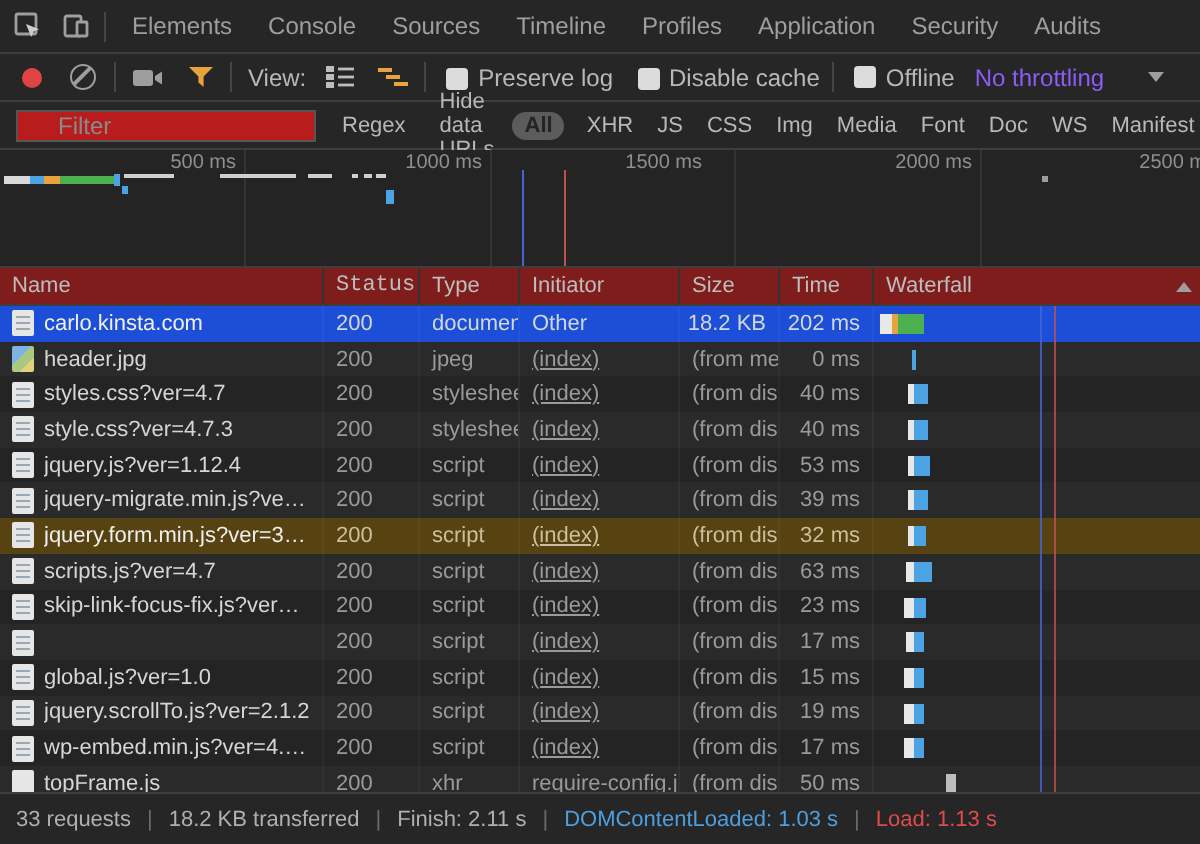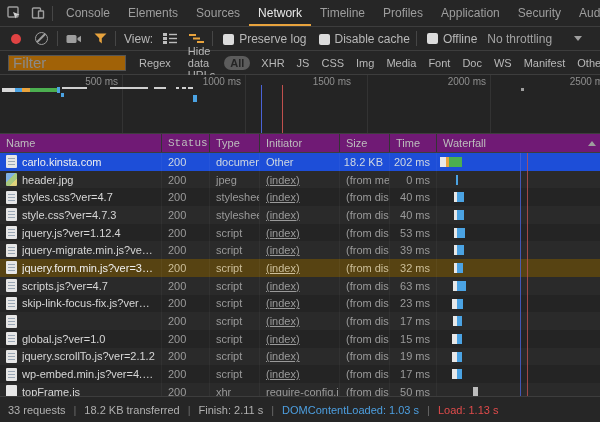--- a/index.html
+++ b/index.html
@@ -18,39 +18,39 @@
   .toolbar{height:23px;min-height:23px;display:flex;align-items:center;background:#262626;
     border-bottom:1px solid #3d3d3d;font-size:12px;padding:0 4px;color:#b8b8b8;}
   .rec-dot{width:10px;height:10px;border-radius:50%;background:#e04343;margin:0 7px;cursor:pointer;}
   .clear-ic{width:11px;height:11px;border:1.5px solid #9e9e9e;border-radius:50%;position:relative;margin:0 7px;cursor:pointer;}
   .clear-ic::after{content:"";position:absolute;left:-1px;top:4px;width:12px;height:1.5px;background:#9e9e9e;transform:rotate(-45deg);}
   .tool-ic{margin:0 6px;display:flex;align-items:center;cursor:pointer;}
   .view-label{margin:0 4px 0 6px;}
   .chk{width:11px;height:11px;background:#dcdcdc;border-radius:2px;display:inline-block;margin:0 5px 0 8px;vertical-align:-2px;cursor:pointer;}
   .chk-label{margin-right:4px;cursor:pointer;}
   .dd{display:flex;align-items:center;flex:1;cursor:pointer;}
-  .dd-label{margin-left:6px;color:#a3a3a3;}
+  .dd-label{margin-left:6px;color:#8b5cf6;}
   .dd-arrow{margin-left:auto;margin-right:14px;width:0;height:0;border-left:4px solid transparent;
     border-right:4px solid transparent;border-top:5px solid #9e9e9e;}
   
   .filterbar{height:23px;min-height:23px;display:flex;align-items:center;background:#262626;
     border-bottom:1px solid #3d3d3d;font-size:11px;padding:0 8px;color:#b8b8b8;}
-  .filter-input{width:108px;height:14px;background:#a16207;border:1px solid #555;color:#ddd;
-    font-size:15px;padding:0 4px;font-family:"Liberation Sans",sans-serif;outline:none;}
+  .filter-input{width:108px;height:14px;background:#b91c1c;border:1px solid #555;color:#ddd;
+    font-size:12px;padding:0 20px;font-family:"Liberation Sans",sans-serif;outline:none;}
   .filter-input::placeholder{color:#8a8a8a;}
   .pill{background:#5c5c5c;color:#242424;border-radius:8px;padding:1px 6px;margin:0 5px;font-weight:bold;cursor:pointer;}
   .ftype{padding:0 6px;color:#b8b8b8;cursor:pointer;}
   
   .overview{height:58px;min-height:58px;position:relative;background:#242424;border-bottom:1px solid #3d3d3d;overflow:hidden;}
   .grid-v{position:absolute;top:0;bottom:0;width:1px;background:#333;}
   .tick-label{position:absolute;top:1px;font-size:10px;color:#8f8f8f;width:64px;text-align:right;}
   .ov-bar{position:absolute;}
   .ev-line{position:absolute;top:10px;bottom:0;width:1px;}
   
-  .thead{height:18px;min-height:18px;display:flex;background:#701a75;border-bottom:1px solid #3d3d3d;
+  .thead{height:18px;min-height:18px;display:flex;background:#7f1d1d;border-bottom:1px solid #3d3d3d;
     font-size:11px;color:#bdbdbd;align-items:center;}
   .th{padding:0 6px;box-sizing:border-box;border-right:1px solid #343434;height:100%;display:flex;align-items:center;cursor:pointer;}
   .th:last-child{border-right:none;flex:1;position:relative;}
   .sort-tri{position:absolute;right:4px;width:0;height:0;border-left:4px solid transparent;
     border-right:4px solid transparent;border-bottom:5px solid #9e9e9e;}
   .tbody{flex:1;position:relative;overflow:hidden;font-size:11px;}
   .row{display:flex;height:17.7px;align-items:center;background:#242424;cursor:pointer;}
   .row:nth-child(even){background:#2a2a2a;}
   .row.selected{background:#1d4ed8;}
   .row.highlighted{background:#574312;}
@@ -94,24 +94,23 @@
       </span>
       <span class="icon-btn">
         <svg width="14" height="14" viewBox="0 0 14 14">
           <rect x="1.5" y="2" width="8" height="10" rx="1" fill="none" stroke="#9e9e9e" stroke-width="1.4"></rect>
           <rect x="7.5" y="5" width="5" height="7" rx="0.5" fill="#262626" stroke="#9e9e9e" stroke-width="1.4"></rect>
         </svg>
       </span>
       <span class="sep-v"></span>
     </div>
     <div class="tabs" id="tabs">
+        <div class="tab">Elements</div>
         <div class="tab">Console</div>
-        <div class="tab">Elements</div>
         <div class="tab">Sources</div>
-        <div class="tab active">Network</div>
         <div class="tab">Timeline</div>
         <div class="tab">Profiles</div>
         <div class="tab">Application</div>
         <div class="tab">Security</div>
         <div class="tab">Audits</div>
       </div>
 
   </div>
 
   <div class="toolbar">

